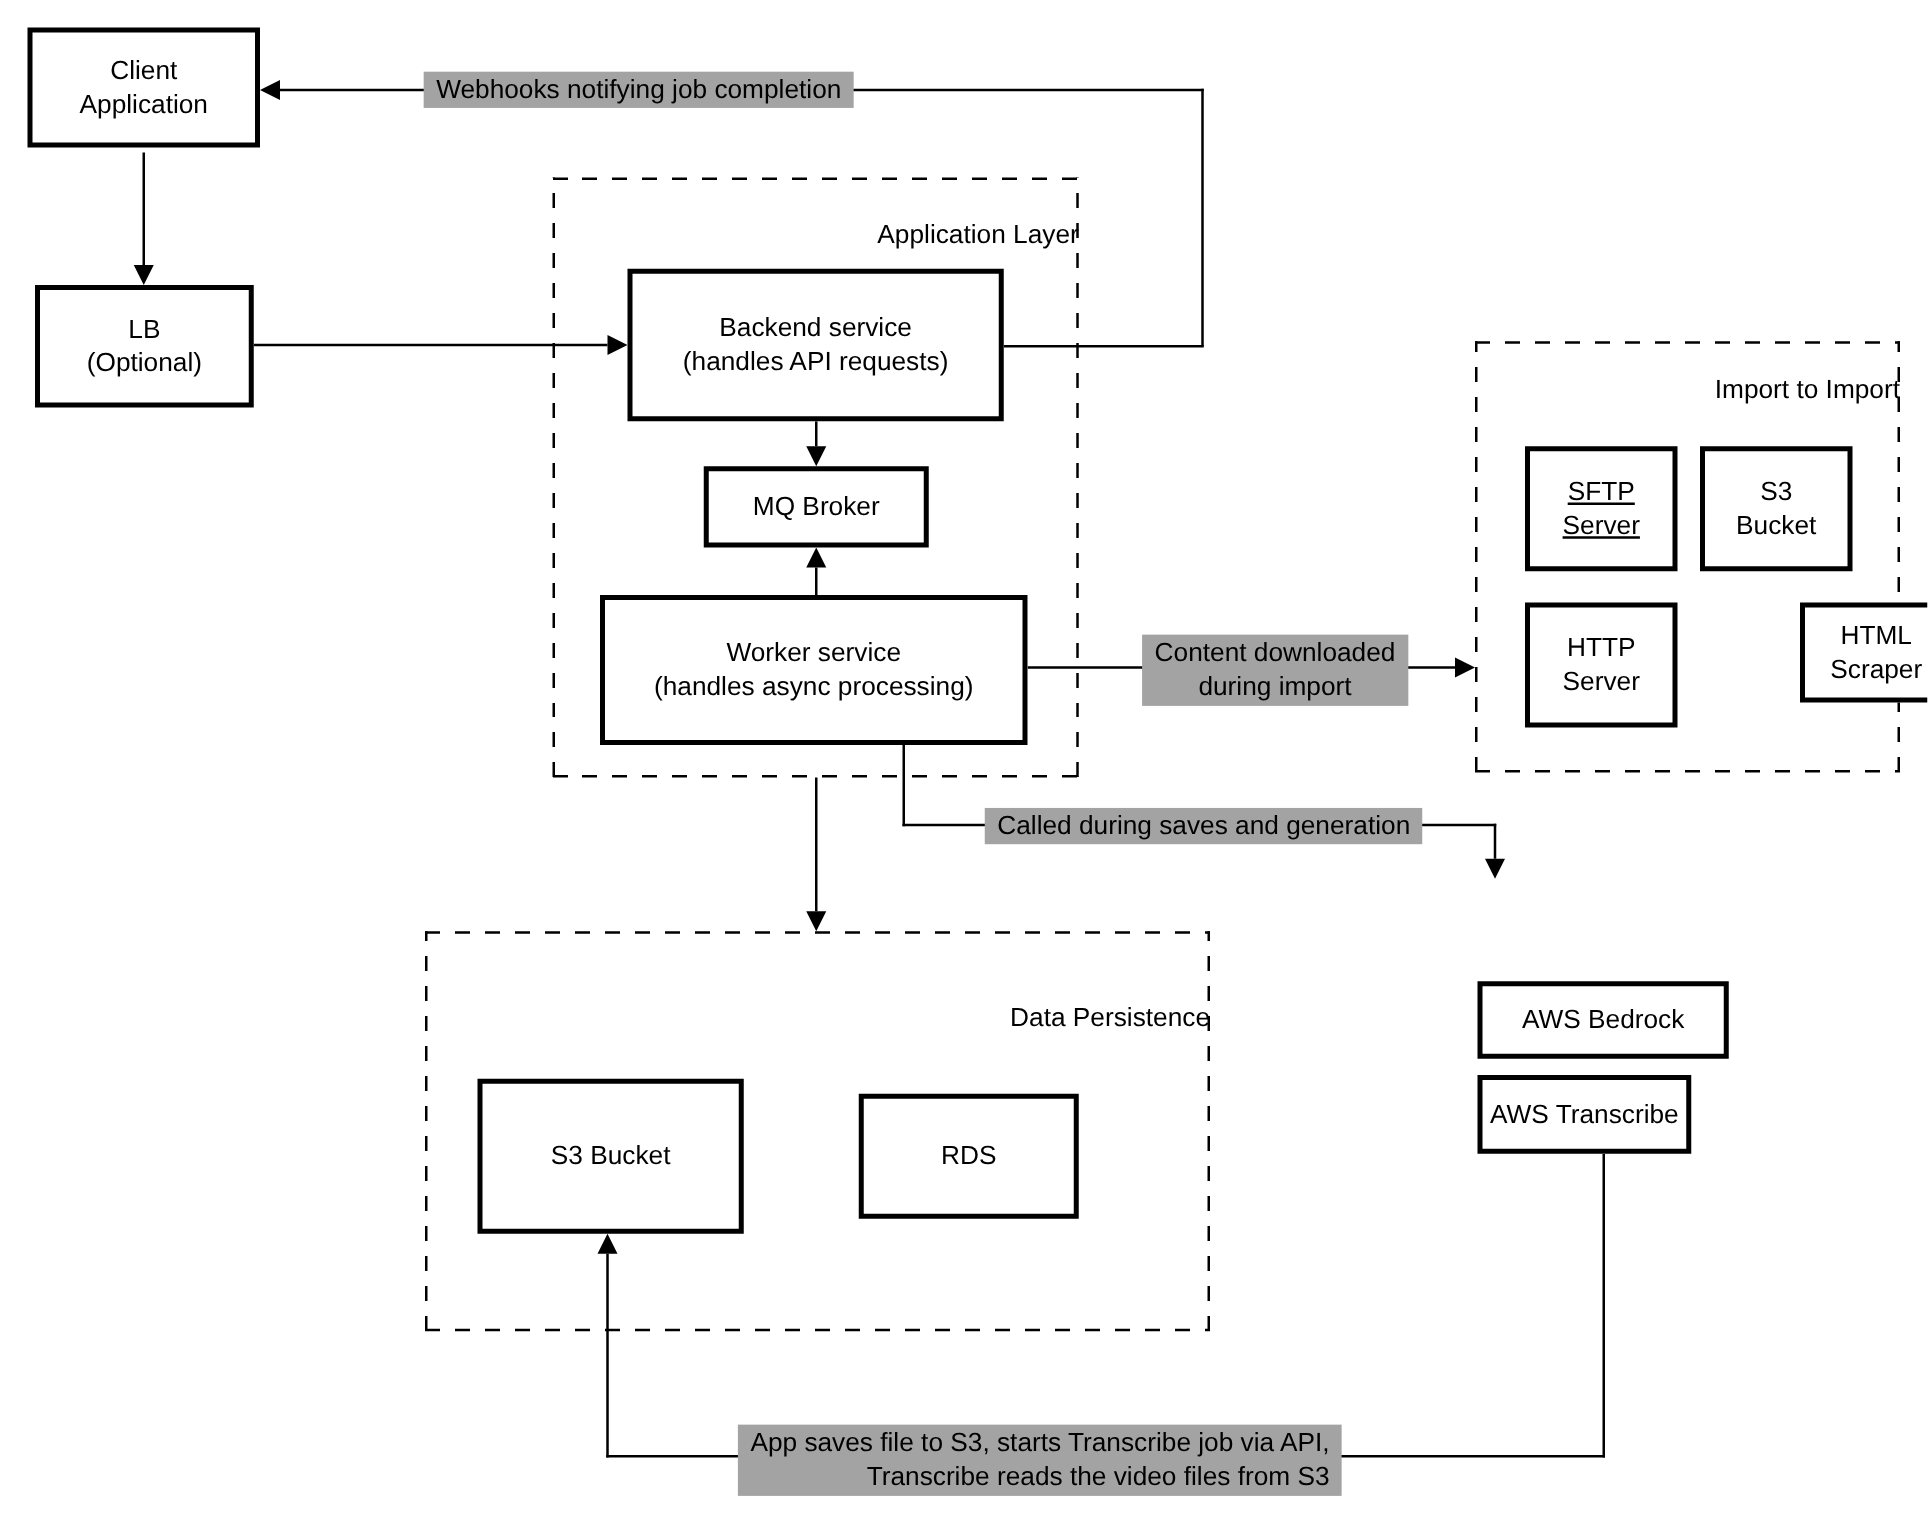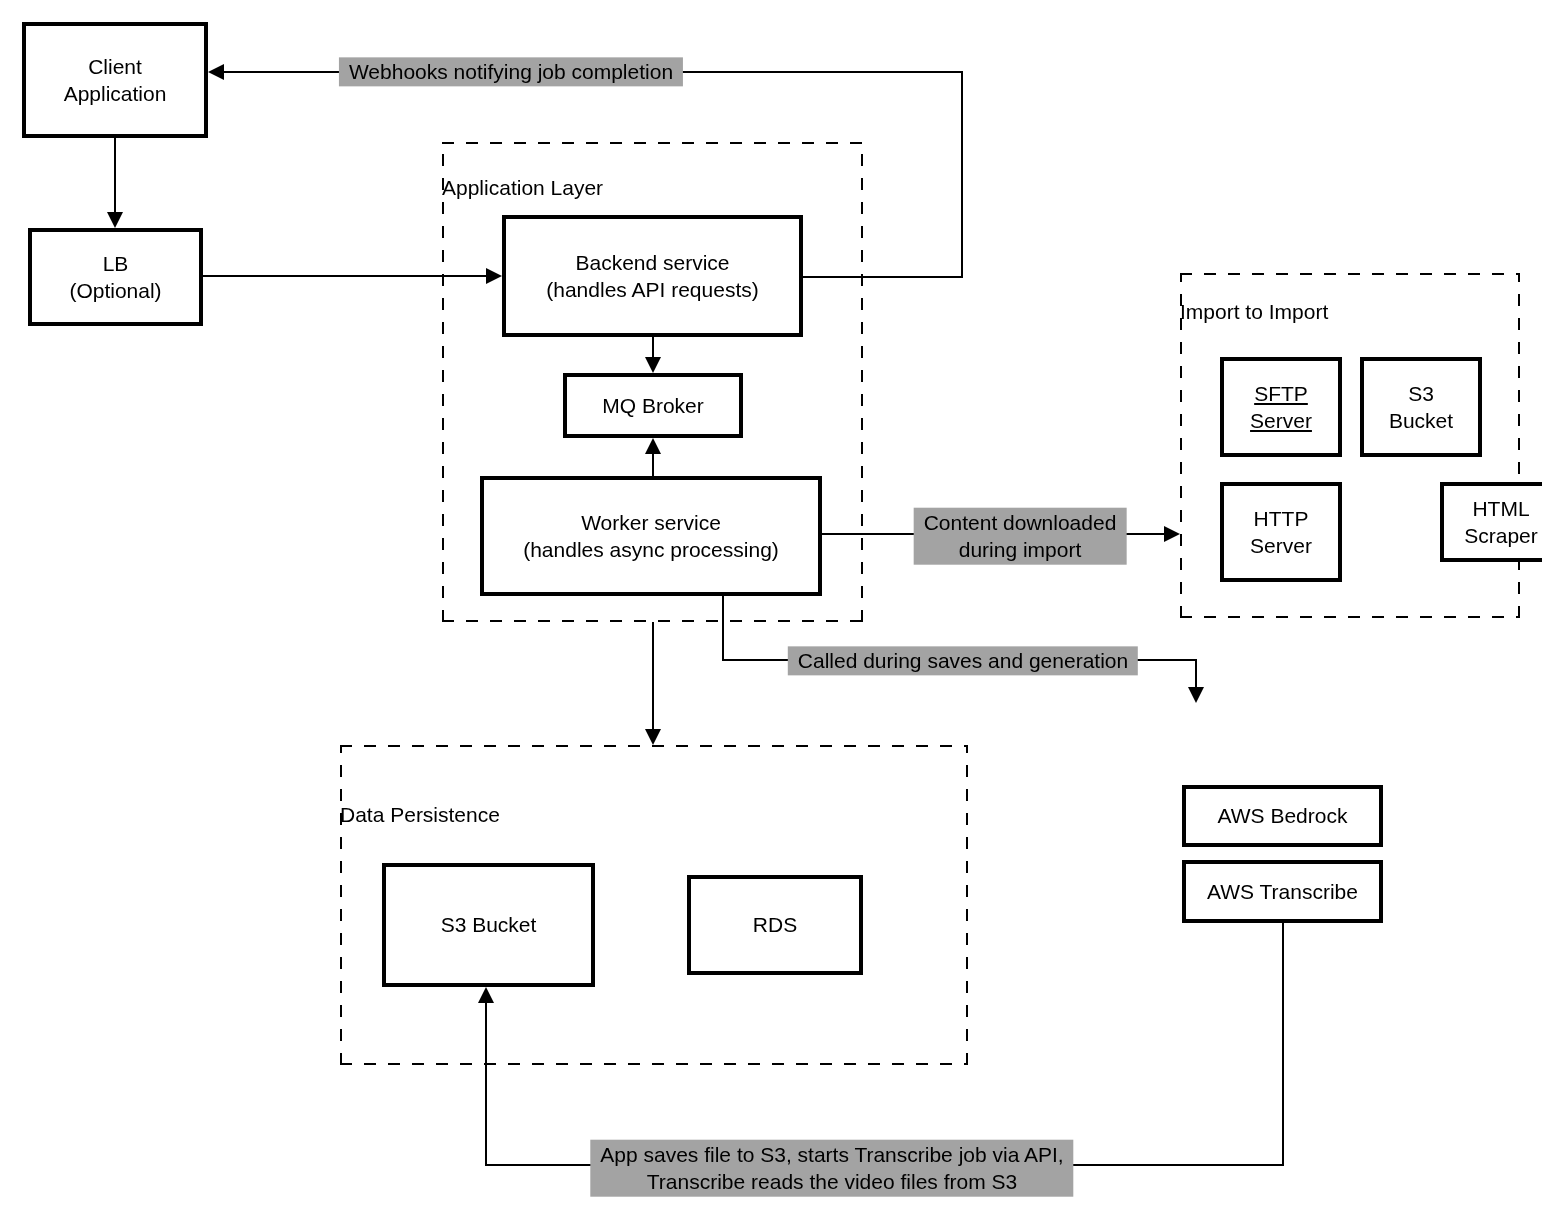--- a/index.html
+++ b/index.html
@@ -21,21 +21,21 @@
       repeating-linear-gradient(0deg,  #000 0 12px, transparent 12px 24px),
       repeating-linear-gradient(0deg,  #000 0 12px, transparent 12px 24px);
     background-size: 100% 2px, 100% 2px, 2px 100%, 2px 100%;
     background-position: 0 0, 0 100%, 0 0, 100% 0;
     background-repeat: no-repeat;
     z-index: 0;
   }
   .group-title {
     position: absolute;
     left: 0; right: 0;
-    text-align: left;
+    text-align: right;
     font-size: 21px;
     line-height: 1.2;
     white-space: pre-line;
   }
   
   .node {
     position: absolute;
     box-sizing: border-box;
     border: 4px solid #000000;
     background: #ffffff;
@@ -122,24 +122,24 @@
   <div class="lv" style="left:485px; top:1003px; height:163px;"></div>
   <div class="ar ar-u" style="left:478px; top:987px;"></div>
 
   <div class="edge-label" style="left:511px; top:72px;">Webhooks notifying job completion</div>
 
   <div class="edge-label" style="left:1020px; top:536px;">Content downloaded
 during import</div>
 
   <div class="edge-label" style="left:963px; top:661px;">Called during saves and generation</div>
 
-  <div class="edge-label" style="left:832px; top:1168px;">App saves file to S3, starts Transcribe job via API,
+  <div class="edge-label" style="left:832px; top:1168px;text-align:right;">App saves file to S3, starts Transcribe job via API,
 Transcribe reads the video files from S3</div>
 
-  <div class="node" style="left:22px; top:22px; width:186px; height:116px;">Client
+  <div class="node" style="left:22px; top:22px; width:186px; height:96px;">Client
 Application</div>
 
   <div class="node" style="left:28px; top:228px; width:175px; height:98px;">LB
 (Optional)</div>
 
   <div class="node" style="left:502px; top:215px; width:301px; height:122px;">Backend service
 (handles API requests)</div>
 
   <div class="node" style="left:563px; top:373px; width:180px; height:65px;">MQ Broker</div>
 
@@ -157,15 +157,15 @@
 
   <div class="node" style="left:1440px; top:482px; width:122px; height:80px;">HTML
 Scraper</div>
 
   <div class="node" style="left:382px; top:863px; width:213px; height:124px;">S3 Bucket</div>
 
   <div class="node" style="left:687px; top:875px; width:176px; height:100px;text-align:right;">RDS</div>
 
   <div class="node" style="left:1182px; top:785px; width:201px; height:62px;">AWS Bedrock</div>
 
-  <div class="node" style="left:1182px; top:860px; width:201px; height:63px;">AWS Transcribe</div>
+  <div class="node" style="left:1182px; top:860px; width:171px; height:63px;">AWS Transcribe</div>
 
 </div>
 
 </body></html>

